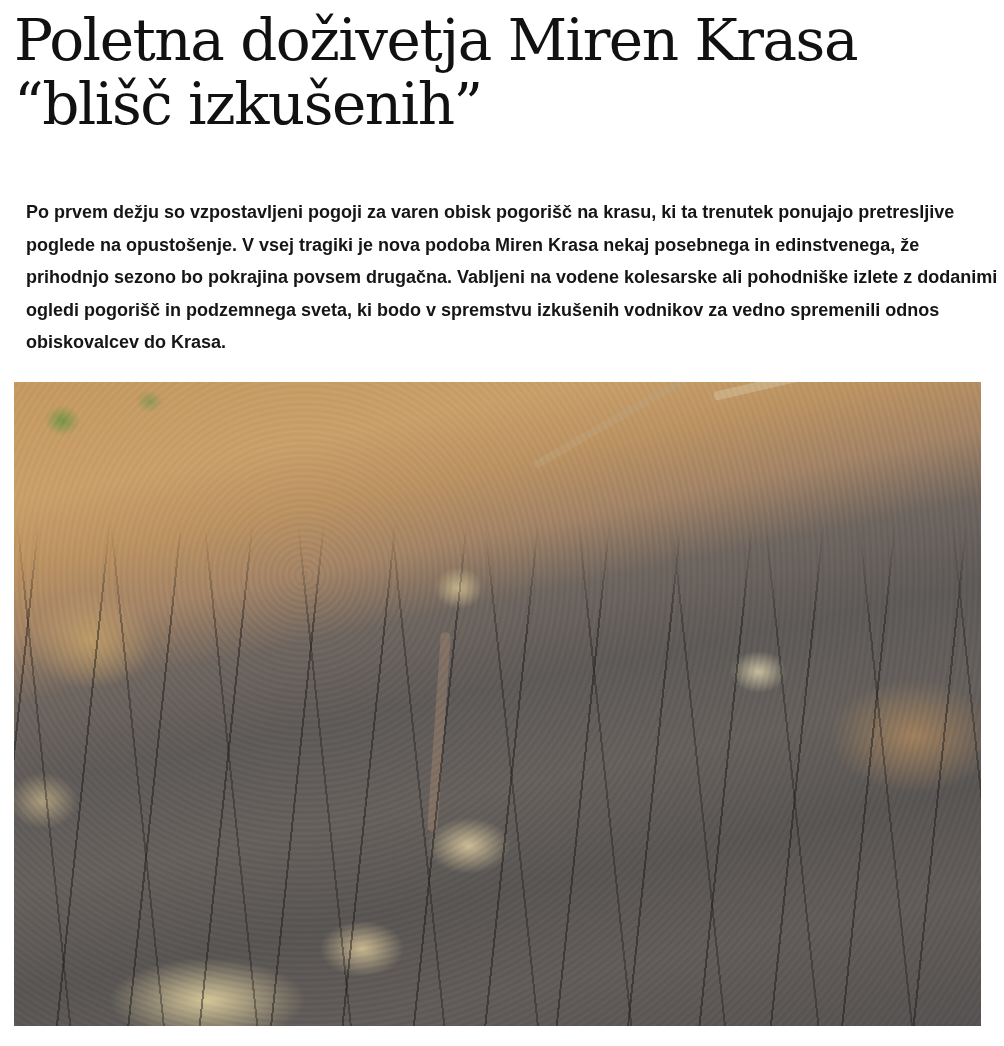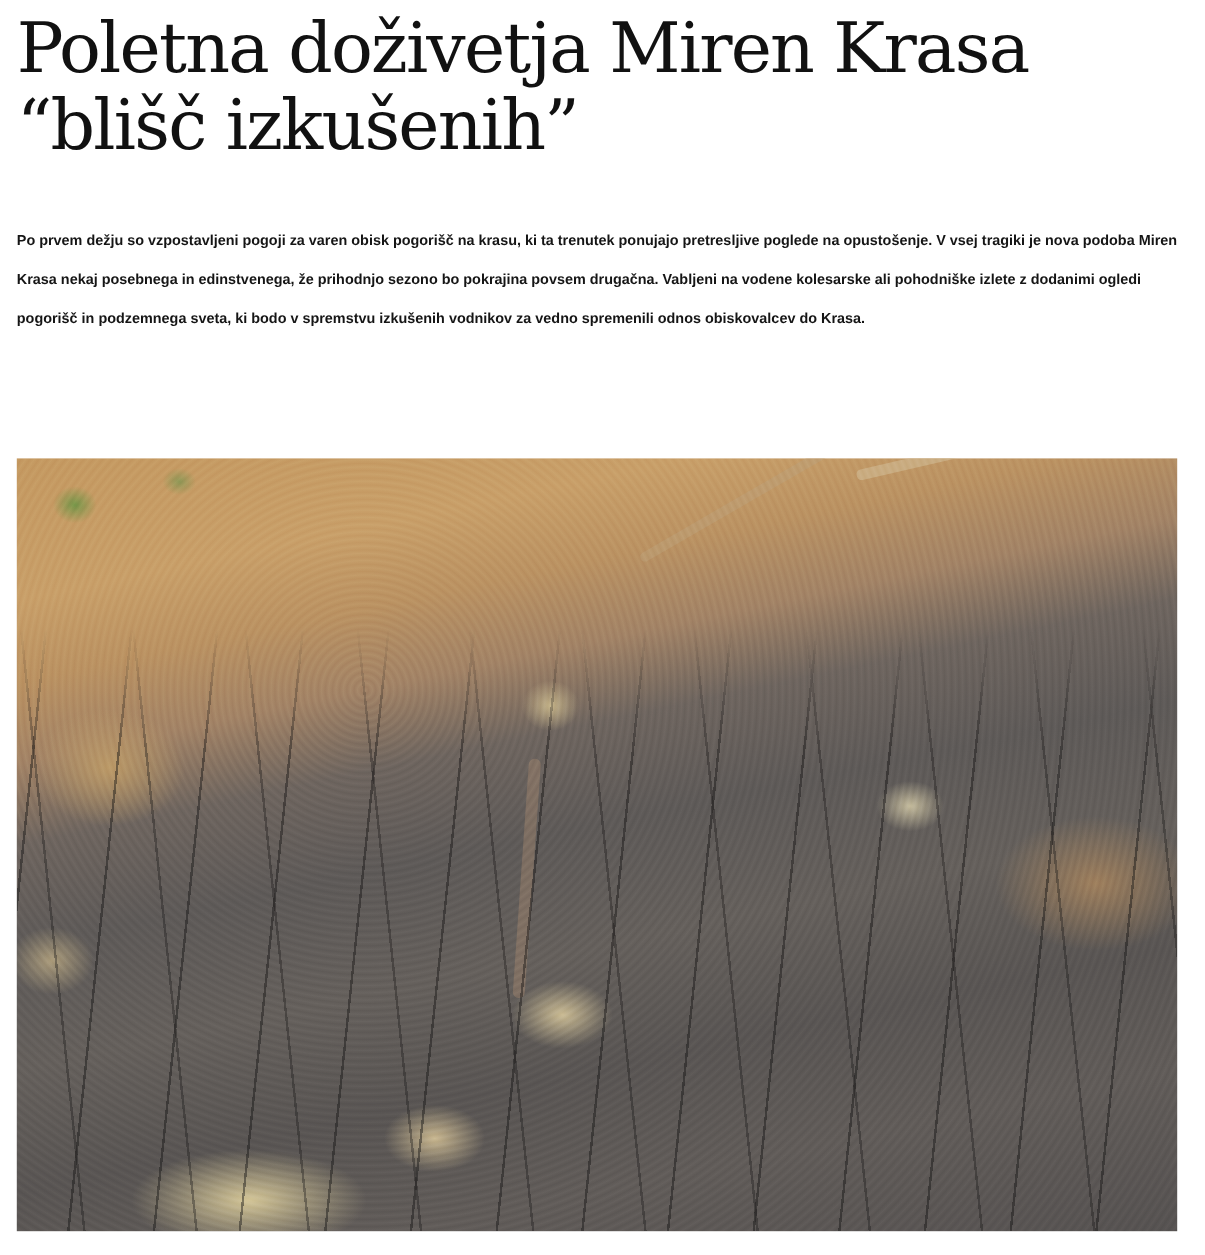--- a/index.html
+++ b/index.html
@@ -31,24 +31,24 @@
       font-size: 58px;
       line-height: 64px;
       letter-spacing: -1.5px;
       color: #111111;
     }
     .lead {
       position: absolute;
       left: 14px;
       top: 184px;
       width: 975px;
-      margin: 0;
+      margin: 12px;
       font-family: "Liberation Sans", "DejaVu Sans", sans-serif;
       font-weight: bold;
-      font-size: 12px;
+      font-size: 18px;
       line-height: 32.5px;
       color: #151515;
     }
     .photo {
       position: absolute;
       left: 14px;
       top: 382px;
       width: 967px;
       height: 644px;
       overflow: hidden;

